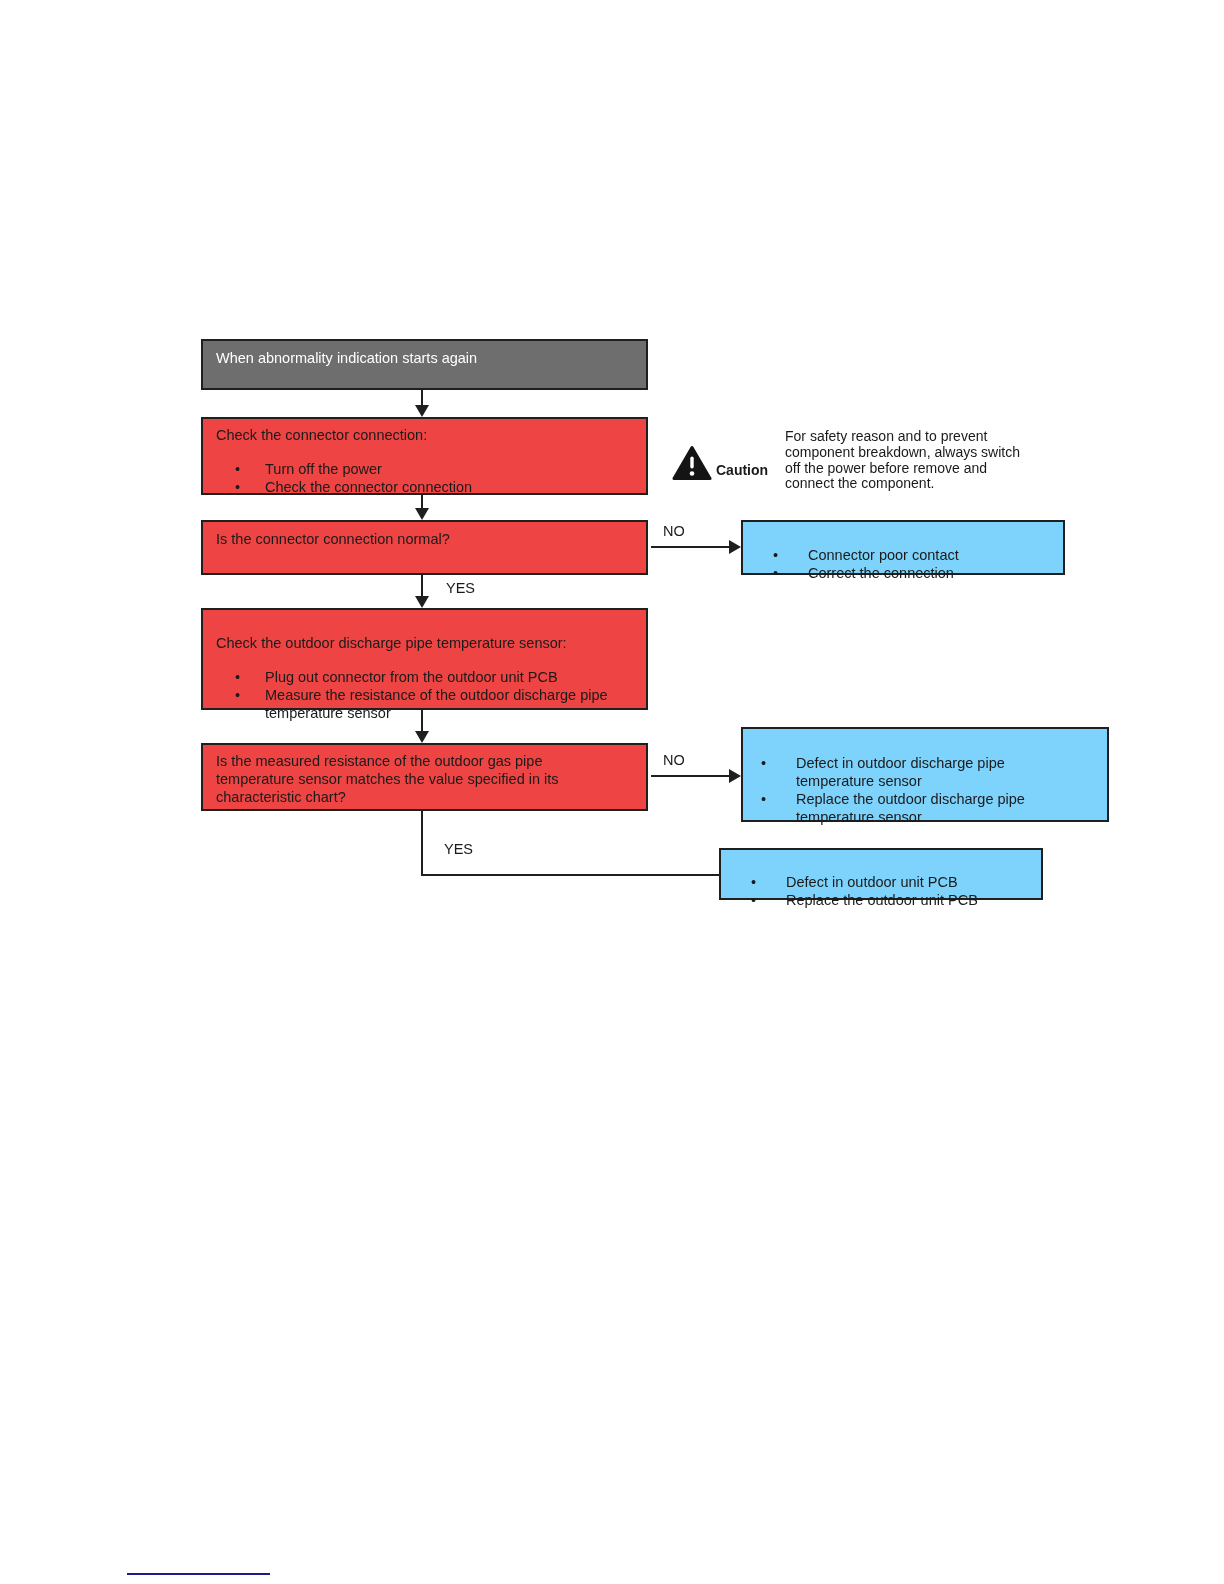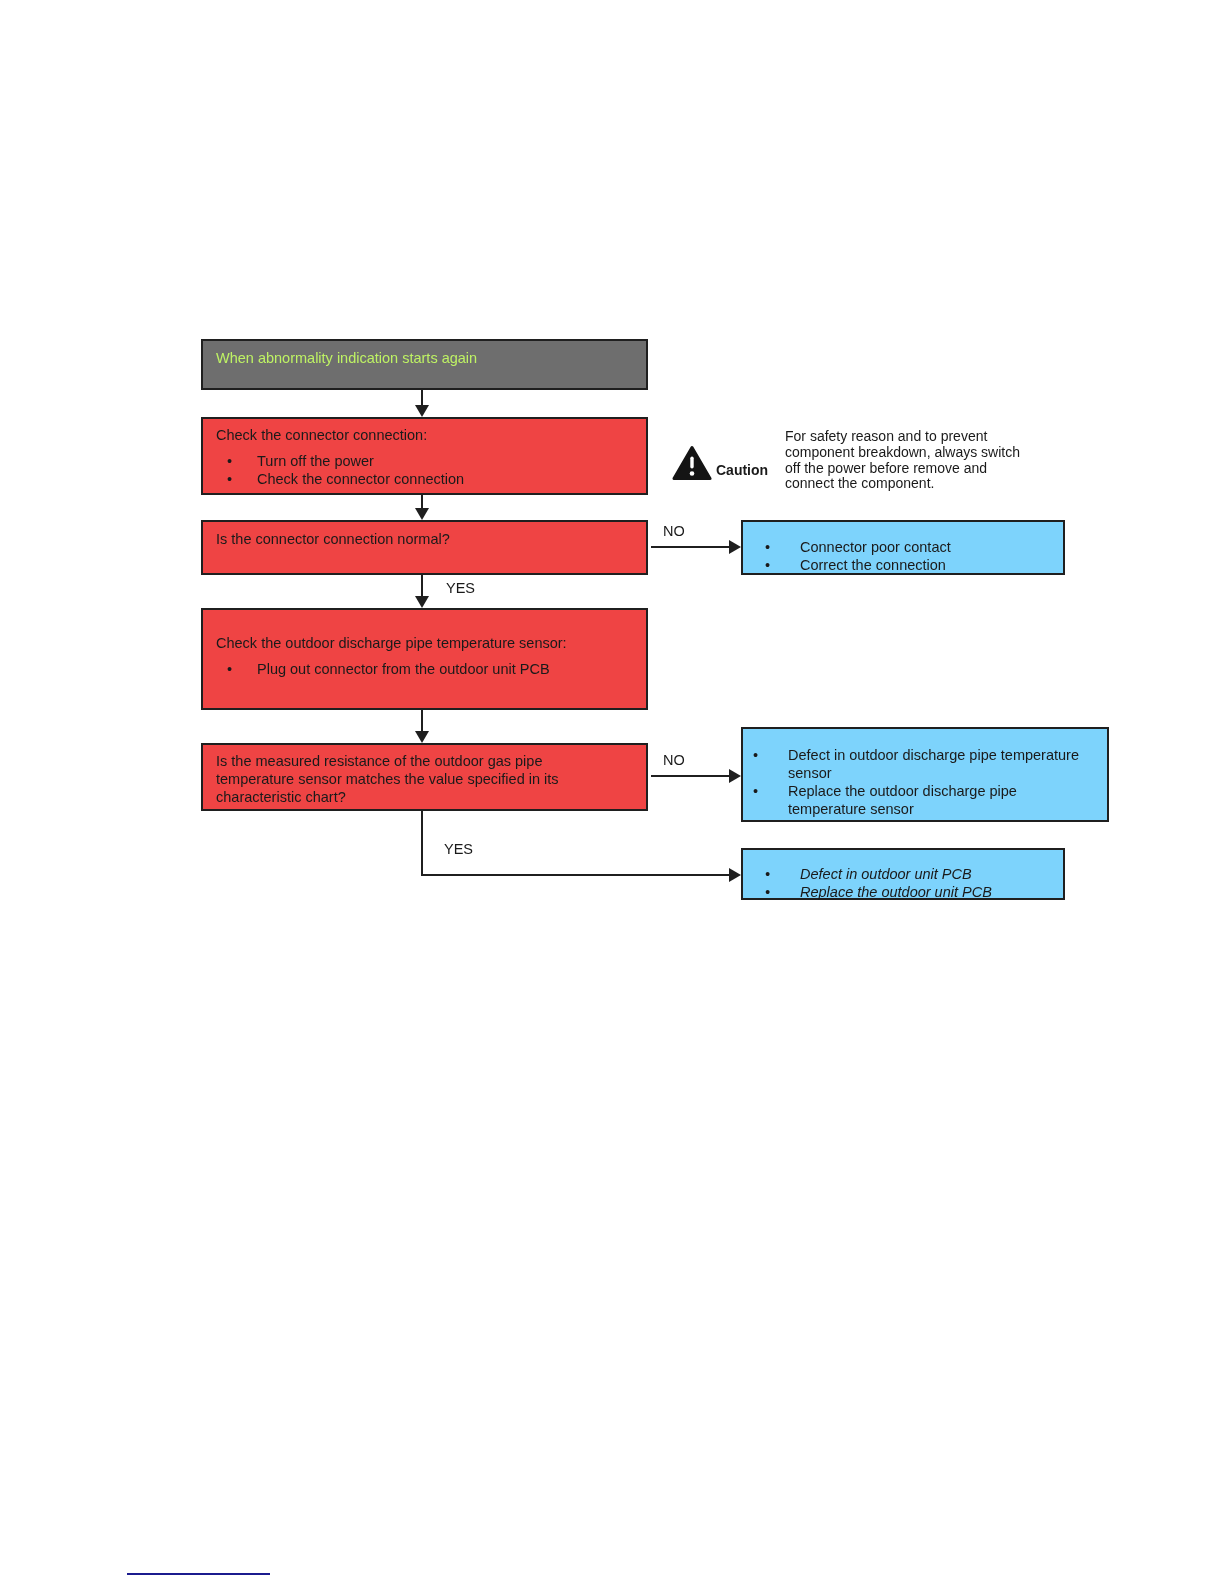--- a/index.html
+++ b/index.html
@@ -14,33 +14,33 @@
   .box {
     position:absolute;
     box-sizing:border-box;
     border:2px solid #1f1f1f;
     background:#ef4444;
     font-size:14.5px;
     line-height:18px;
   }
   .start {
     left:201px; top:339px; width:447px; height:51px;
-    background:#6e6e6e; color:#bef264;
+    background:#6e6e6e; color:#ffffff;
     padding:8px 12px 0 13px;
   }
   .b-check1 { left:201px; top:417px; width:447px; height:78px;  padding:7px 10px 0 13px; }
   .b-dec1   { left:201px; top:520px; width:447px; height:55px;  padding:8px 28px 0 13px; }
   .b-check2 { left:201px; top:608px; width:447px; height:102px; padding:24px 10px 0 13px; }
   .b-dec2   { left:201px; top:743px; width:447px; height:68px;  padding:7px 42px 0 13px; }
   .gray { background:#7dd3fc; }
   .g1 { left:741px; top:520px; width:324px; height:55px; padding:8px 8px 0 12px; }
   .g2 { left:741px; top:727px; width:368px; height:95px; padding:9px 8px 0 0; }
-  .g3 { left:741px; top:848px; width:324px; height:52px; padding:7px 8px 0 12px;font-style:italic; }
+  .g3 { left:719px; top:848px; width:324px; height:52px; padding:7px 8px 0 12px; }
 
-  ul.blist { list-style:none; margin:8px; padding:0; }
+  ul.blist { list-style:none; margin:16px; padding:0; }
   ul.blist li { position:relative; padding-left:33px; }
   ul.blist li::before { content:"\2022"; position:absolute; left:3px; }
   ul.blist-g li { padding-left:37px; }
   ul.blist-g li::before { left:2px; }
 
   .vline { position:absolute; width:2px; background:#1f1f1f; }
   .hline { position:absolute; height:2px; background:#1f1f1f; }
   .head-down {
     position:absolute; width:0; height:0;
     border-left:7px solid transparent; border-right:7px solid transparent;
@@ -113,20 +113,21 @@
   </div>
 
   <div class="lbl" style="left:446px; top:580px;">YES</div>
   <div class="vline" style="left:421px; top:575px; height:22px;"></div>
   <div class="head-down" style="left:415px; top:596px;"></div>
 
   <div class="box b-check2">
     <div>Check the outdoor discharge pipe temperature sensor:</div>
     <ul class="blist">
       <li>Plug out connector from the outdoor unit PCB</li>
+      <li>Measure the resistance of the outdoor discharge pipe temperature sensor</li>
     </ul>
   </div>
 
   <div class="vline" style="left:421px; top:710px; height:22px;"></div>
   <div class="head-down" style="left:415px; top:731px;"></div>
 
   <div class="box b-dec2">
     <span>Is the measured resistance of the outdoor gas pipe temperature sensor matches the value specified in its characteristic chart?</span>
   </div>
 

